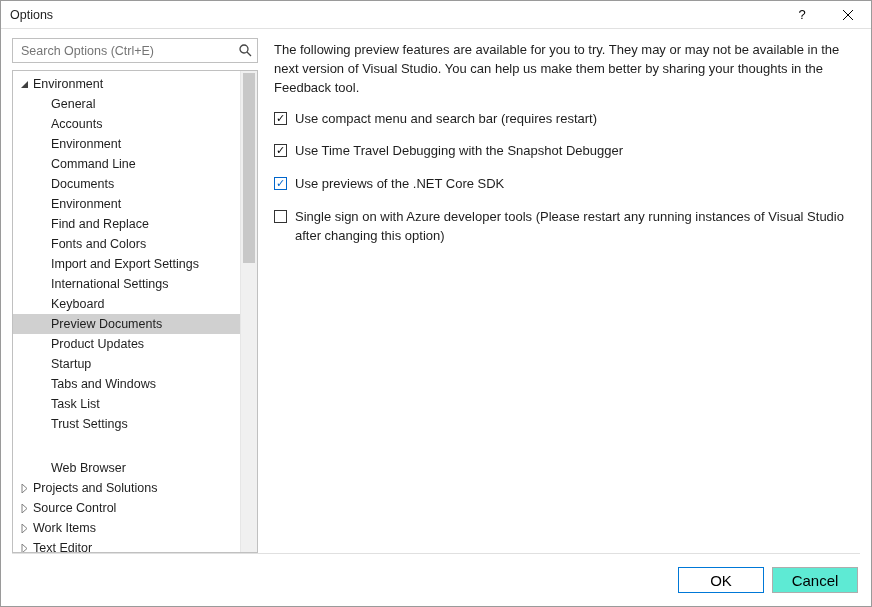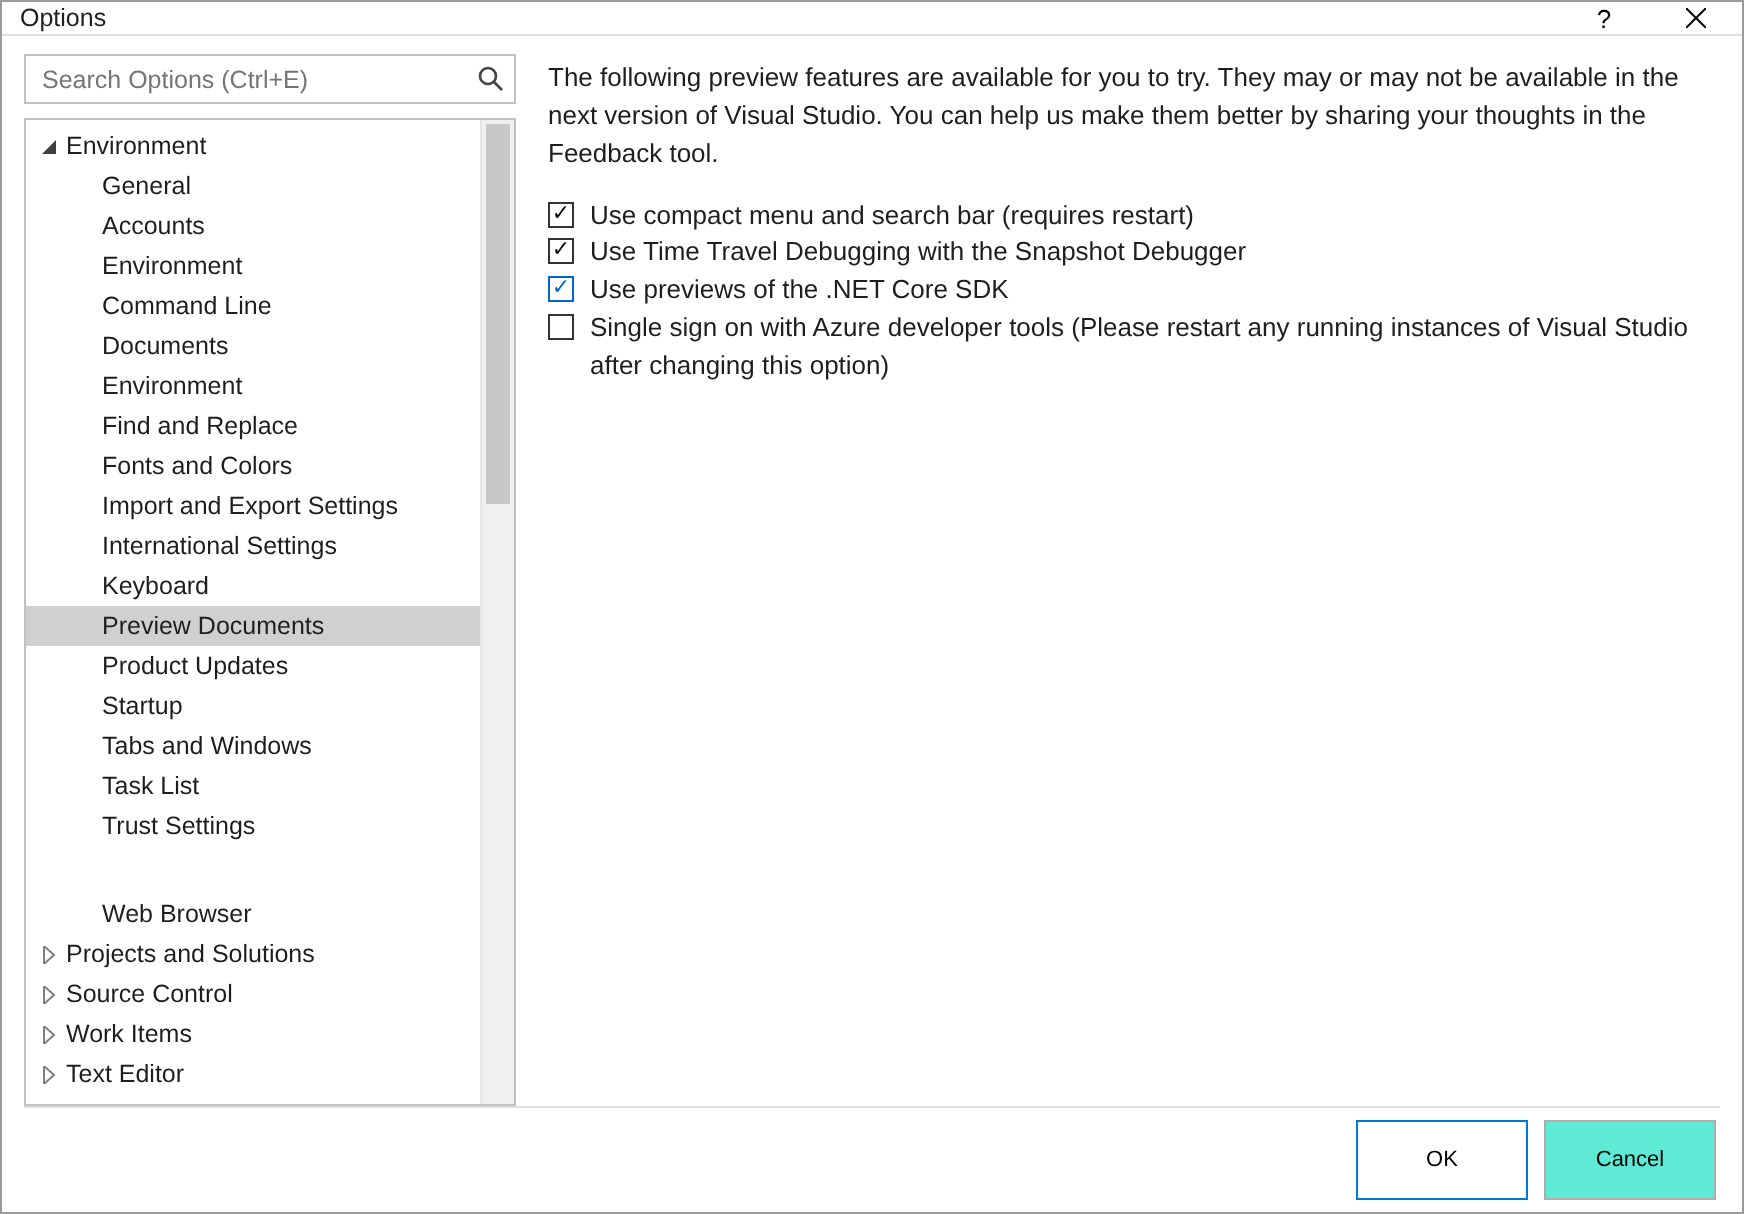--- a/index.html
+++ b/index.html
@@ -16,21 +16,21 @@
   * { box-sizing: border-box; font-family: "Segoe UI", Arial, sans-serif; }
   body { margin:0; background:#707070; }
   .window {
     width:872px; height:607px;
     background:var(--bg);
     border:1px solid #9a9a9a;
     display:flex; flex-direction:column;
     position:relative; margin:0;
   }
   .titlebar {
-    height:17px; display:flex; align-items:center;
+    height:28px; display:flex; align-items:center;
     border-bottom:1px solid #e1e1e1;
     padding:0 0 0 9px; font-size:12.5px; color:var(--text);
   }
   .title-spacer { flex:1; }
   .titlebtn {
     width:46px; height:31px; display:flex; align-items:center; justify-content:center;
     color:#000;
   }
   .titlebtn svg { stroke:#000; stroke-width:1; fill:none; }
   .body {
@@ -76,41 +76,41 @@
   }
   .thumb {
     position:absolute; left:2px; right:2px; top:2px; height:190px;
     background:#c8c8c8;
   }
   .right {
     flex:1; padding:3px 2px 0 16px; font-size:13px; color:var(--text);
     position:relative;
   }
   .intro { line-height:1.45; margin-bottom:12px; }
-  .opts { display:flex; flex-direction:column; }
+  .opts { display:flex; flex-direction:column; gap:14px; }
   .opt { display:flex; align-items:flex-start; gap:8px; }
   .cb {
     width:13px; height:13px; border:1px solid #333;
     flex:0 0 13px; margin-top:2px;
     display:flex; align-items:center; justify-content:center;
     font-size:11px; line-height:1;
   }
   .cb.checked::after { content:"✓"; color:#000; }
   .cb.checked.blue::after { color: var(--accent); }
   .cb.blue { border-color: var(--accent); }
   .opt-label { line-height:1.45; }
   .separator {
     height:1px; background:#e0e0e0; margin:0 11px;
   }
   .footer {
     height:52px; display:flex; justify-content:flex-end; align-items:center;
     padding:0 13px; gap:8px;
   }
   .btn {
-    width:86px; height:40px; font-size:11px;
+    width:86px; height:26px; font-size:15px;
     background:#ffffff;
     display:flex; align-items:center; justify-content:center;
     border:1px solid var(--btn-border);
   }
   .btn.ok { border:1.5px solid var(--ok-border); }
   .btn.cancel { background:#5eead4; }
 </style>
 </head>
 <body>
 

